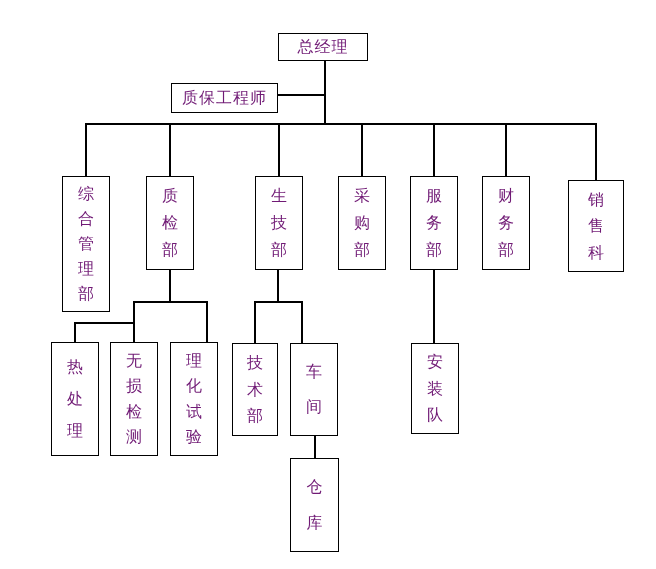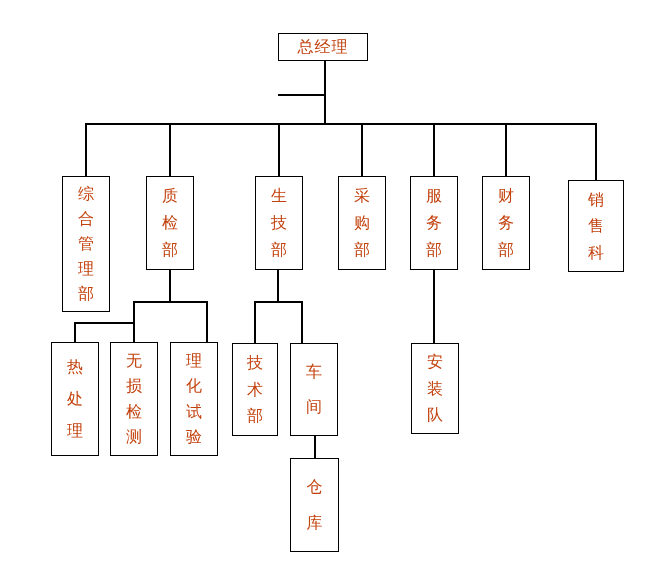--- a/index.html
+++ b/index.html
@@ -13,21 +13,21 @@
     width: 656px;
     height: 569px;
     background: #ffffff;
     overflow: hidden;
   }
   .box {
     position: absolute;
     box-sizing: border-box;
     border: 1px solid #000000;
     background: #ffffff;
-    color: #c2410c;
+    color: #701a75;
     font-size: 16px;
     display: flex;
     align-items: center;
     justify-content: center;
     text-align: center;
     line-height: 1;
   }
   .hlabel {
     white-space: nowrap;
     letter-spacing: 1px;
@@ -78,20 +78,23 @@
   <div class="line" style="left:254px; top:301px; width:2px; height:42px;"></div>
   <div class="line" style="left:301px; top:301px; width:2px; height:42px;"></div>
   <div class="line" style="left:314px; top:436px; width:2px; height:22px;"></div>
 
   <div class="line" style="left:433px; top:270px; width:2px; height:73px;"></div>
 
   <div class="box" style="left:278px; top:33px; width:90px; height:28px;">
     <span class="hlabel">总经理</span>
   </div>
 
+  <div class="box" style="left:171px; top:83px; width:107px; height:30px;">
+    <span class="hlabel">质保工程师</span>
+  </div>
 
   <div class="box" style="left:62px; top:176px; width:48px; height:136px;">
     <span class="vlabel">
         <span>综</span>
         <span>合</span>
         <span>管</span>
         <span>理</span>
         <span>部</span>
       </span>
   </div>

